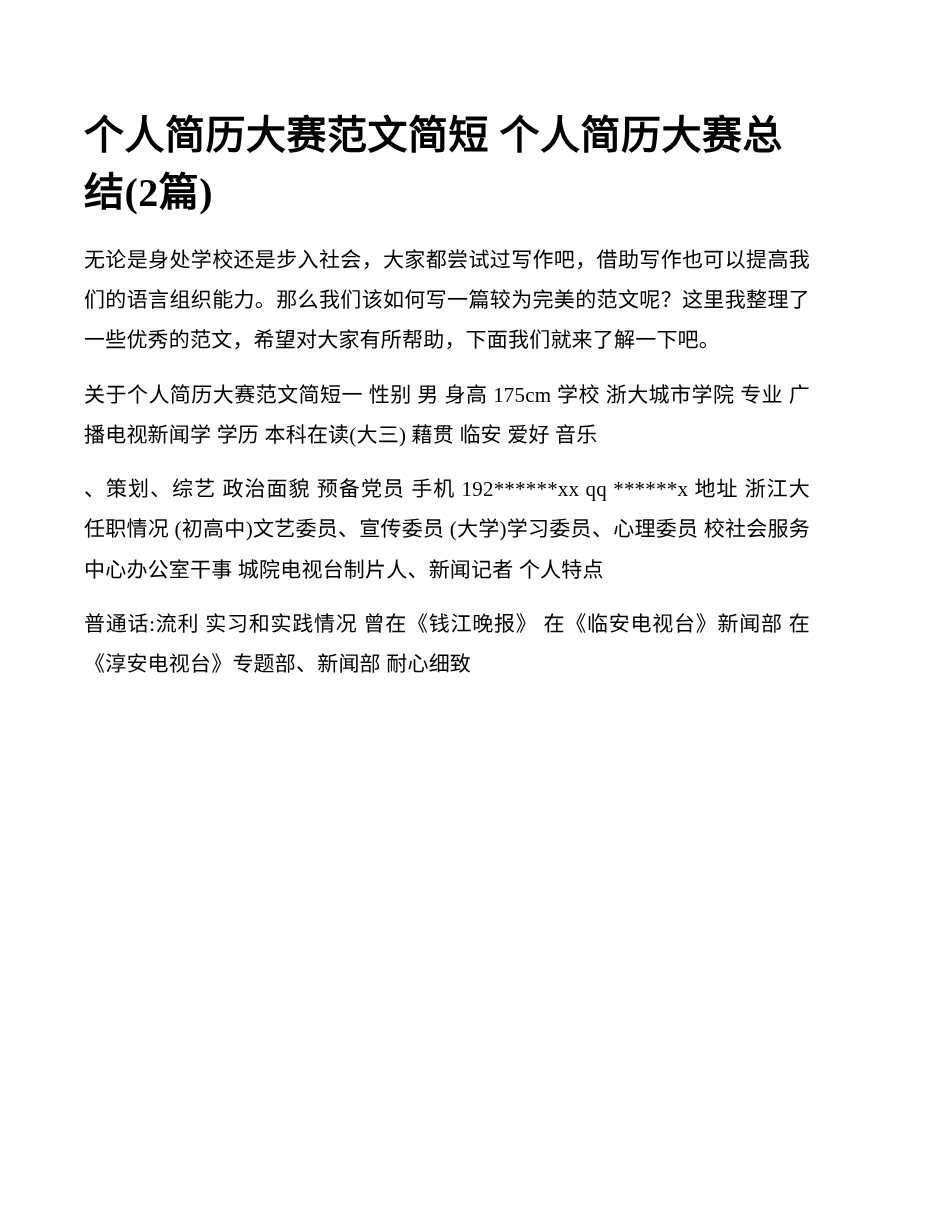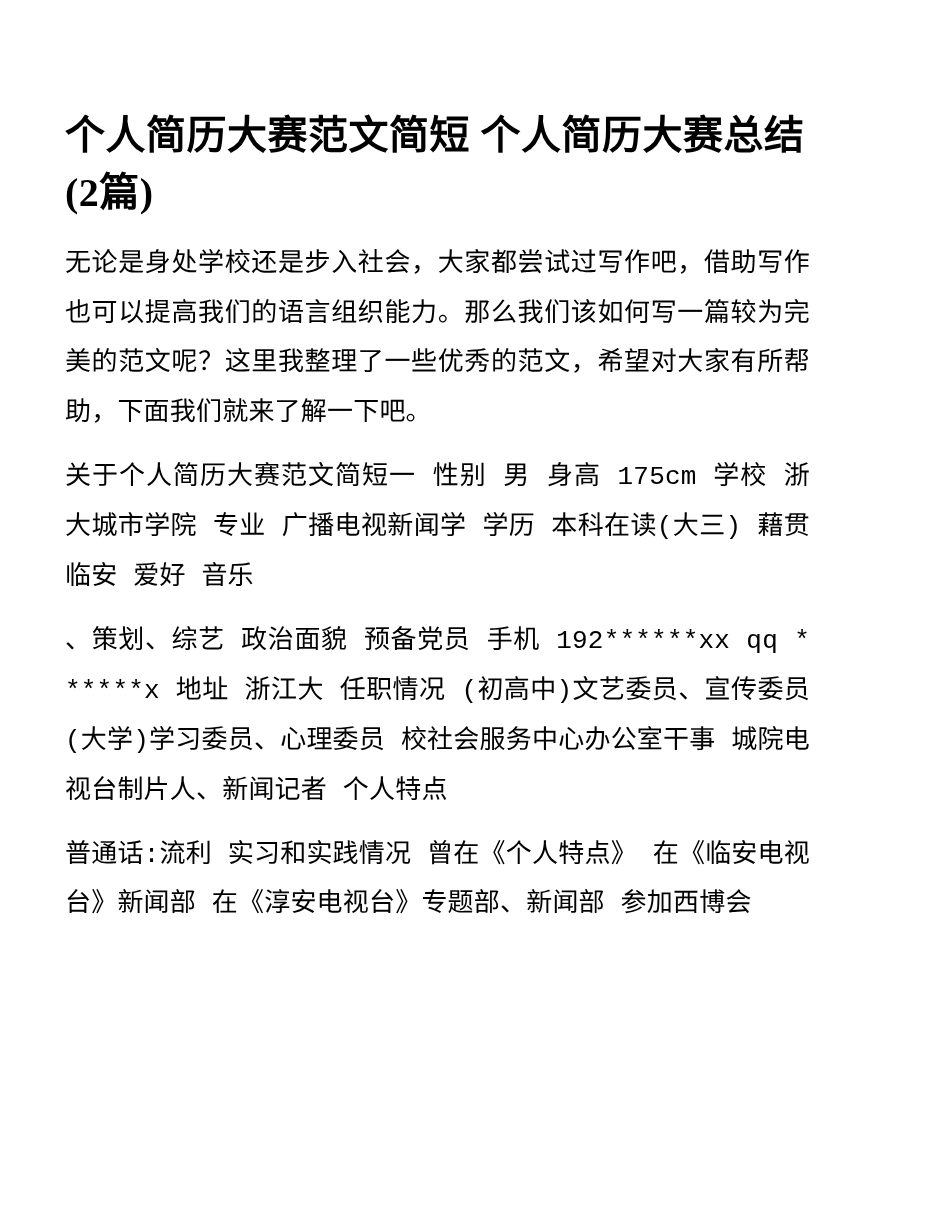--- a/index.html
+++ b/index.html
@@ -14,38 +14,37 @@
     font-family: "Liberation Serif", "DejaVu Serif", serif;
     color: #000000;
     overflow: hidden;
   }
   .page {
     position: relative;
     width: 950px;
     height: 1229px;
     background: #ffffff;
     box-sizing: border-box;
-    padding: 108px 140px 0 65px;
+    padding: 108px 140px 0 84px;
   }
   .doc-title {
     font-size: 40px;
     font-weight: bold;
     line-height: 1.42;
     letter-spacing: 0.5px;
     margin: 0 0 18px 0;
     word-break: break-all;
   }
   .para {
-    font-size: 26px;
+    font-size: 21px;
     line-height: 1.92;
     margin: 0 0 2px 0;
     text-align: justify;
     word-break: break-all;
     letter-spacing: 0.2px;
-    font-family: Liberation Mono, monospace;
   }
   .para + .para {
     margin-top: 14px;
   }
   .para.indent-none {
     text-indent: 0;
   }
 </style>
 </head>
 <body>
@@ -54,15 +53,15 @@
 
   <h1 class="doc-title">个人简历大赛范文简短 个人简历大赛总结(2篇)</h1>
 
   <p class="para indent-none">无论是身处学校还是步入社会，大家都尝试过写作吧，借助写作也可以提高我们的语言组织能力。那么我们该如何写一篇较为完美的范文呢？这里我整理了一些优秀的范文，希望对大家有所帮助，下面我们就来了解一下吧。</p>
 
   <p class="para indent-none">关于个人简历大赛范文简短一 性别 男 身高 175cm 学校 浙大城市学院 专业 广播电视新闻学 学历 本科在读(大三) 藉贯 临安 爱好 音乐</p>
 
   <p class="para indent-none">、策划、综艺 政治面貌 预备党员 手机 192******xx qq ******x 地址 浙江大 任职情况 (初高中)文艺委员、宣传委员 (大学)学习委员、心理委员 校社会服务中心办公室干事 城院电视台制片人、新闻记者 个人特点</p>
 
 
-  <p class="para indent-none">普通话:流利 实习和实践情况 曾在《个人特点》 在《临安电视台》新闻部 在《淳安电视台》专题部、新闻部 参加西博会</p>
+  <p class="para indent-none">普通话:流利 实习和实践情况 曾在《钱江晚报》 在《临安电视台》新闻部 在《淳安电视台》专题部、新闻部 耐心细致</p>
 
 </div>
 
 </body></html>

